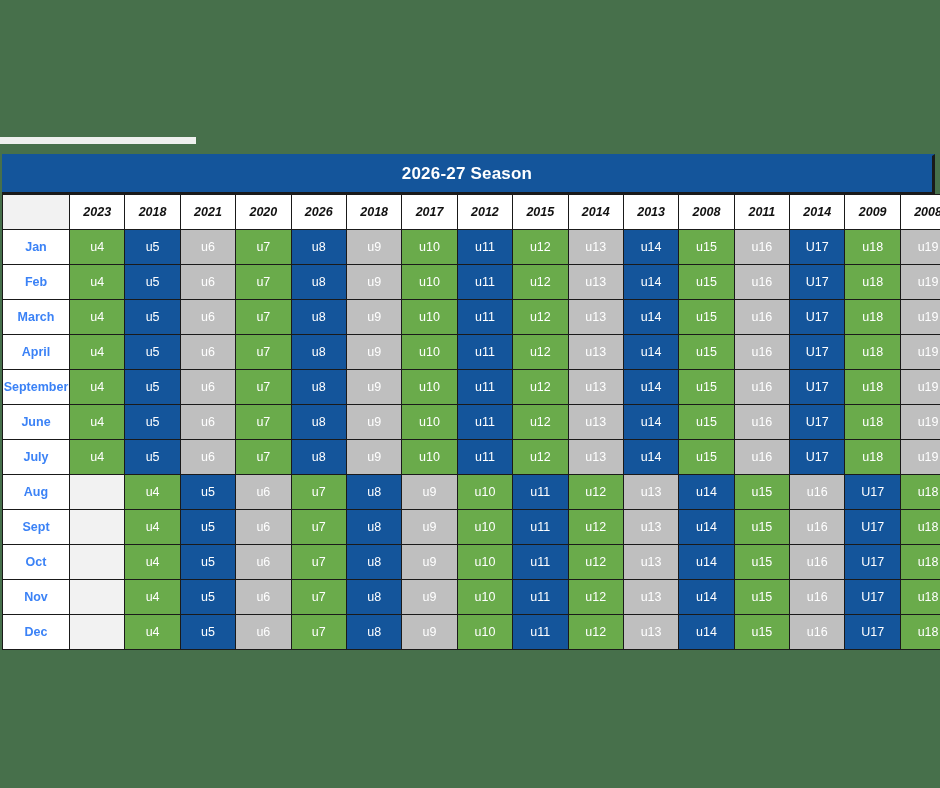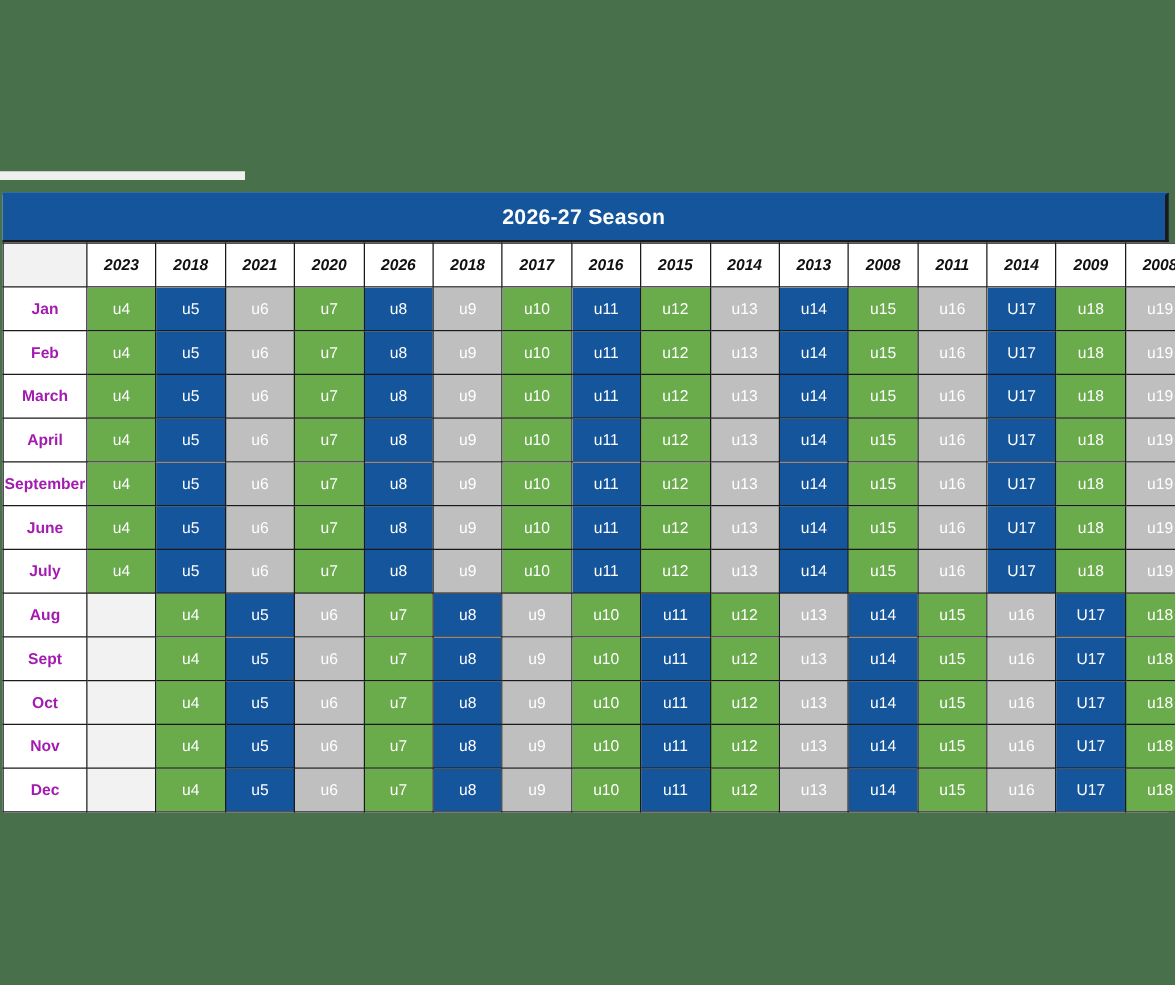--- a/index.html
+++ b/index.html
@@ -90,21 +90,21 @@
     height: 30px;
     font-style: italic;
   }
   th.corner-head {
     background: #f2f2f2;
     height: 30px;
   }
 
   th.row-label {
     background: #ffffff;
-    color: #a21caf;
+    color: #3b82f6;
     font-weight: bold;
     font-size: 12.5px;
   }
 
   td.cell {
     color: #ffffff;
     font-weight: normal;
     font-size: 12.5px;
   }
   td.cell.green { background: #6aab4b; }
@@ -148,21 +148,21 @@
       <thead>
         <tr>
           <th class="corner-head"></th>
         <th class="year-head">2023</th>
             <th class="year-head">2018</th>
             <th class="year-head">2021</th>
             <th class="year-head">2020</th>
             <th class="year-head">2026</th>
             <th class="year-head">2018</th>
             <th class="year-head">2017</th>
-            <th class="year-head">2016</th>
+            <th class="year-head">2012</th>
             <th class="year-head">2015</th>
             <th class="year-head">2014</th>
             <th class="year-head">2013</th>
             <th class="year-head">2008</th>
             <th class="year-head">2011</th>
             <th class="year-head">2014</th>
             <th class="year-head">2009</th>
             <th class="year-head">2008</th>
           </tr>
       </thead>

